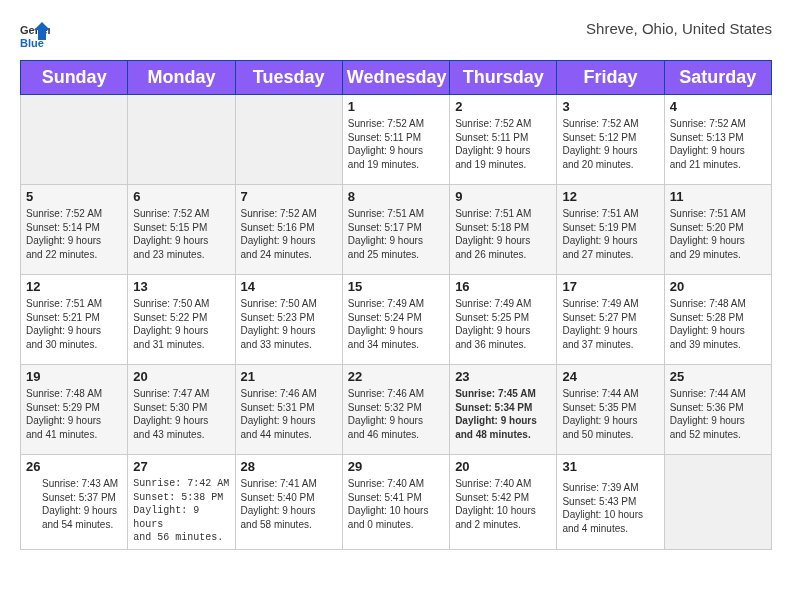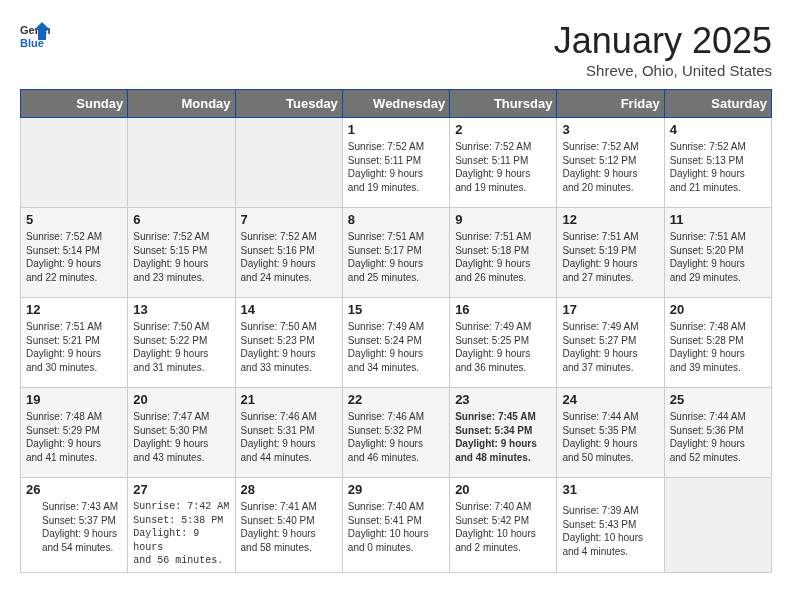--- a/index.html
+++ b/index.html
@@ -36,25 +36,25 @@
     .location {
       font-size: 15px;
       color: #444;
     }
     table {
       width: 100%;
       border-collapse: collapse;
       table-layout: fixed;
     }
     thead th {
-      background: #737373;
+      background: #8b5cf6;
       color: #fff;
-      font-size: 13px;
+      font-size: 18px;
       padding: 6px 4px;
-      text-align: right;
+      text-align: center;
       font-weight: bold;
       border: 1px solid #0d47a1;
     }
     tbody td {
       border: 1px solid #ccc;
       vertical-align: top;
       padding: 4px 5px;
       font-size: 11px;
       color: #222;
       height: 90px;
@@ -83,21 +83,20 @@
 
 <div class="header">
   <div class="logo">
     <svg class="logo-icon" viewBox="0 0 30 30">
       <text x="0" y="14" font-size="11" font-weight="bold" fill="#333">General</text>
       <text x="0" y="27" font-size="11" font-weight="bold" fill="#1565c0">Blue</text>
       <polygon points="22,2 30,10 26,10 26,20 18,20 18,10 14,10" fill="#1565c0"></polygon>
     </svg>
   </div>
   <div class="title-block">
-    <div class="month-title">January 2025</div>
     <div class="location">Shreve, Ohio, United States</div>
   </div>
 </div>
 
 <table>
   <thead>
     <tr>
     <th>Sunday</th>
         <th>Monday</th>
         <th>Tuesday</th>

